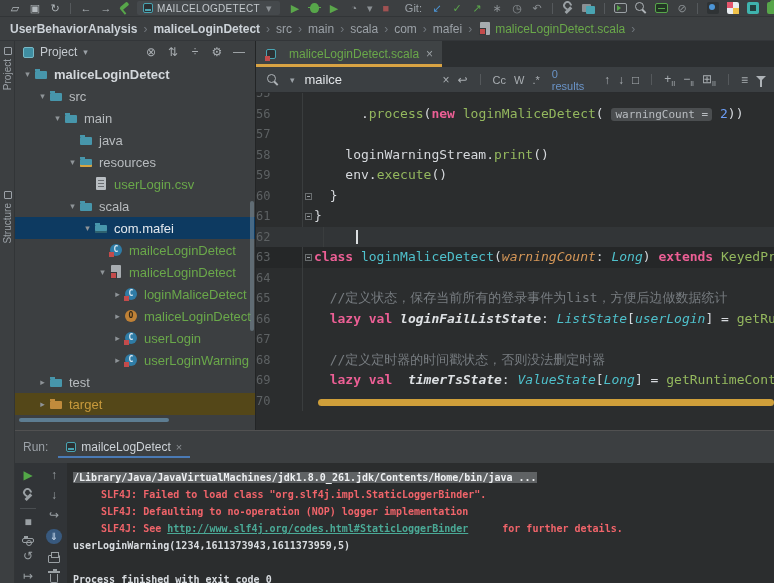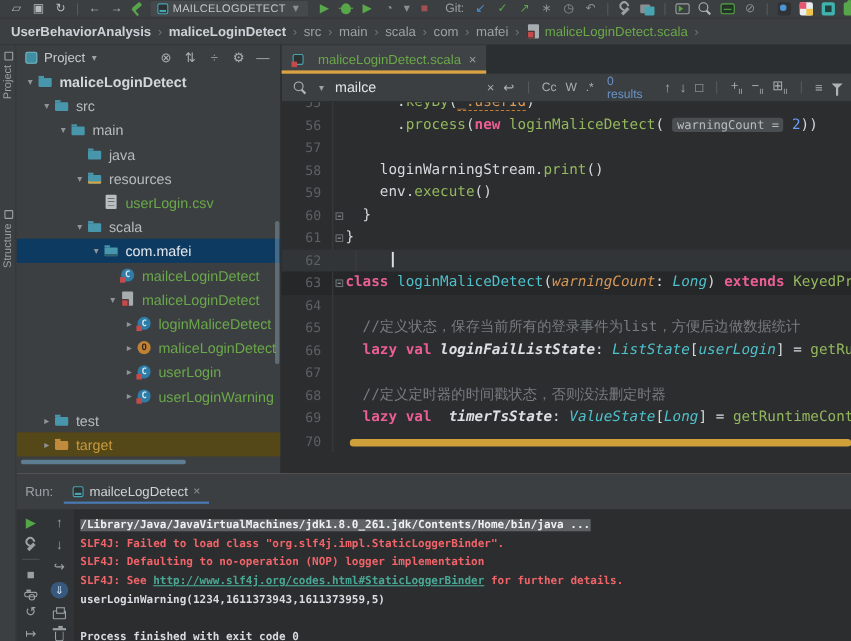--- a/index.html
+++ b/index.html
@@ -104,21 +104,21 @@
   .tgl { font-size:11px; color:#a9aeb2; }
   .sub { font-size:7px; vertical-align:sub; color:#a9aeb2; }
   .i-funnel { width:0; height:0; border-left:5px solid transparent; border-right:5px solid transparent; border-top:5px solid #aeb3b7; position:relative; margin-top:-3px; }
   .i-funnel::after { content:""; position:absolute; left:-1px; top:-1px; width:2px; height:7px; background:#aeb3b7; }
 
   .code-area { flex:1; position:relative; overflow:hidden; font-family:"DejaVu Sans Mono", monospace; font-size:13px; }
   .code-scroll { transform:translateY(-10px); }
   .c-row { height:20.5px; line-height:20.5px; display:flex; white-space:pre; }
   .c-row.hl-caret { background:#323537;gap:21px; }
   .c-row.hl-class { background:#252728; }
-  .c-num { width:46px; padding-right:10px; text-align:right; color:#5d6163; font-size:12px; flex:none; }
+  .c-num { width:46px; padding-right:10px; color:#5d6163; font-size:12px; flex:none; }
   .c-fold { width:12px; flex:none; position:relative; border-left:1px solid #3a3d3e; }
   .c-fold .fm { position:absolute; left:2px; top:7px; width:7px; height:7px; border:1px solid #6a6e70; background:#2b2d2e; }
   .c-fold .fm::before { content:""; position:absolute; left:1px; right:1px; top:2px; height:1px; background:#9aa0a4; }
   .c-code { flex:1; overflow:hidden; color:#d6d9dd; }
   .s-kw { color:#ec5f95; font-weight:bold; }
   .s-fn { color:#94b85e; }
   .s-type { color:#4fc1cc; }
   .s-typei { color:#4fc1cc; font-style:italic; }
   .s-param { color:#d79858; font-style:italic; }
   .s-num { color:#6c9ef8; }
@@ -149,21 +149,21 @@
   .i-camera::before { content:""; position:absolute; left:3px; top:1px; width:4px; height:4px; border:1px solid #9aa0a4; border-radius:50%; }
   .i-camera::after { content:""; position:absolute; left:1px; top:-3px; width:4px; height:2px; background:#9aa0a4; }
   .i-printer { width:12px; height:8px; border:1px solid #9aa0a4; border-radius:1px; position:relative; margin-top:4px; }
   .i-printer::before { content:""; position:absolute; top:-4px; left:2px; width:6px; height:4px; border:1px solid #9aa0a4; background:#313437; }
   .i-trash { width:8px; height:9px; border:1px solid #9aa0a4; border-top:none; border-radius:0 0 2px 2px; position:relative; margin-top:4px; }
   .i-trash::before { content:""; position:absolute; top:-3px; left:-3px; width:12px; height:1.5px; background:#9aa0a4; }
   .i-trash::after { content:""; position:absolute; top:-5px; left:2px; width:4px; height:2px; background:#9aa0a4; }
   .console { flex:1; background:#2b2d2e; padding:6px 0 0 6px; font-family:"DejaVu Sans Mono", monospace; font-size:10px; font-weight:bold; overflow:hidden; }
   .k-line { height:17px; line-height:17px; white-space:pre; }
   .k-out { color:#d8dce0; }
-  .k-err { color:#f0646a; }
+  .k-err { color:#f0646a;margin-left:28px; }
   .k-link { color:#4aa996; text-decoration:underline; }
   .k-sel { background:#5f6264; color:#eef0f2; }
 </style>
 </head>
 <body>
 
 <div class="app">
 
   <div class="toolbar">
     <span class="tb">▱</span>
@@ -370,21 +370,21 @@
             <span class="sep"></span>
             <span class="s-ic"><span>+</span><span class="sub">II</span></span>
             <span class="s-ic"><span>−</span><span class="sub">II</span></span>
             <span class="s-ic"><span>⊞</span><span class="sub">II</span></span>
             <span class="sep"></span>
             <span class="s-ic">≡</span>
             <span class="i-funnel"></span>
           </div>
           <div class="code-area">
             <div class="code-scroll" id="code">
-                <div class="c-row"><span class="c-num">55</span><span class="c-fold"></span><span class="c-code">      <span class="s-pl">.</span><span class="s-fn">keyBy</span><span class="s-pl">(</span><span class="s-warnu">_.userId</span><span class="s-pl">)</span></span></div>
+                <div class="c-row"><span class="c-num">55</span><span class="c-fold"></span></div>
                 <div class="c-row"><span class="c-num">56</span><span class="c-fold"></span><span class="c-code">      <span class="s-pl">.</span><span class="s-fn">process</span><span class="s-pl">(</span><span class="s-kw">new</span><span class="s-pl"> </span><span class="s-fn">loginMaliceDetect</span><span class="s-pl">( </span><span class="s-hint">warningCount =</span><span class="s-pl"> </span><span class="s-num">2</span><span class="s-pl">))</span></span></div>
                 <div class="c-row"><span class="c-num">57</span><span class="c-fold"></span><span class="c-code"></span></div>
                 <div class="c-row"><span class="c-num">58</span><span class="c-fold"></span><span class="c-code">    <span class="s-pl">loginWarningStream</span><span class="s-pl">.</span><span class="s-fn">print</span><span class="s-pl">()</span></span></div>
                 <div class="c-row"><span class="c-num">59</span><span class="c-fold"></span><span class="c-code">    <span class="s-pl">env</span><span class="s-pl">.</span><span class="s-fn">execute</span><span class="s-pl">()</span></span></div>
                 <div class="c-row"><span class="c-num">60</span><span class="c-fold"><span class="fm"></span></span><span class="c-code">  <span class="s-pl">}</span></span></div>
                 <div class="c-row"><span class="c-num">61</span><span class="c-fold"><span class="fm"></span></span><span class="c-code"><span class="s-pl">}</span></span></div>
                 <div class="c-row hl-caret"><span class="c-num">62</span><span class="c-fold"></span><span class="c-code"><span class="caret-bar"></span></span></div>
                 <div class="c-row hl-class"><span class="c-num">63</span><span class="c-fold"><span class="fm"></span></span><span class="c-code"><span class="s-kw">class </span><span class="s-type">loginMaliceDetect</span><span class="s-pl">(</span><span class="s-param">warningCount</span><span class="s-pl">: </span><span class="s-typei">Long</span><span class="s-pl">) </span><span class="s-kw">extends </span><span class="s-fn">KeyedProcess</span></span></div>
                 <div class="c-row"><span class="c-num">64</span><span class="c-fold"></span><span class="c-code"></span></div>
                 <div class="c-row"><span class="c-num">65</span><span class="c-fold"></span><span class="c-code">  <span class="s-comment">//定义状态，保存当前所有的登录事件为list，方便后边做数据统计</span></span></div>

